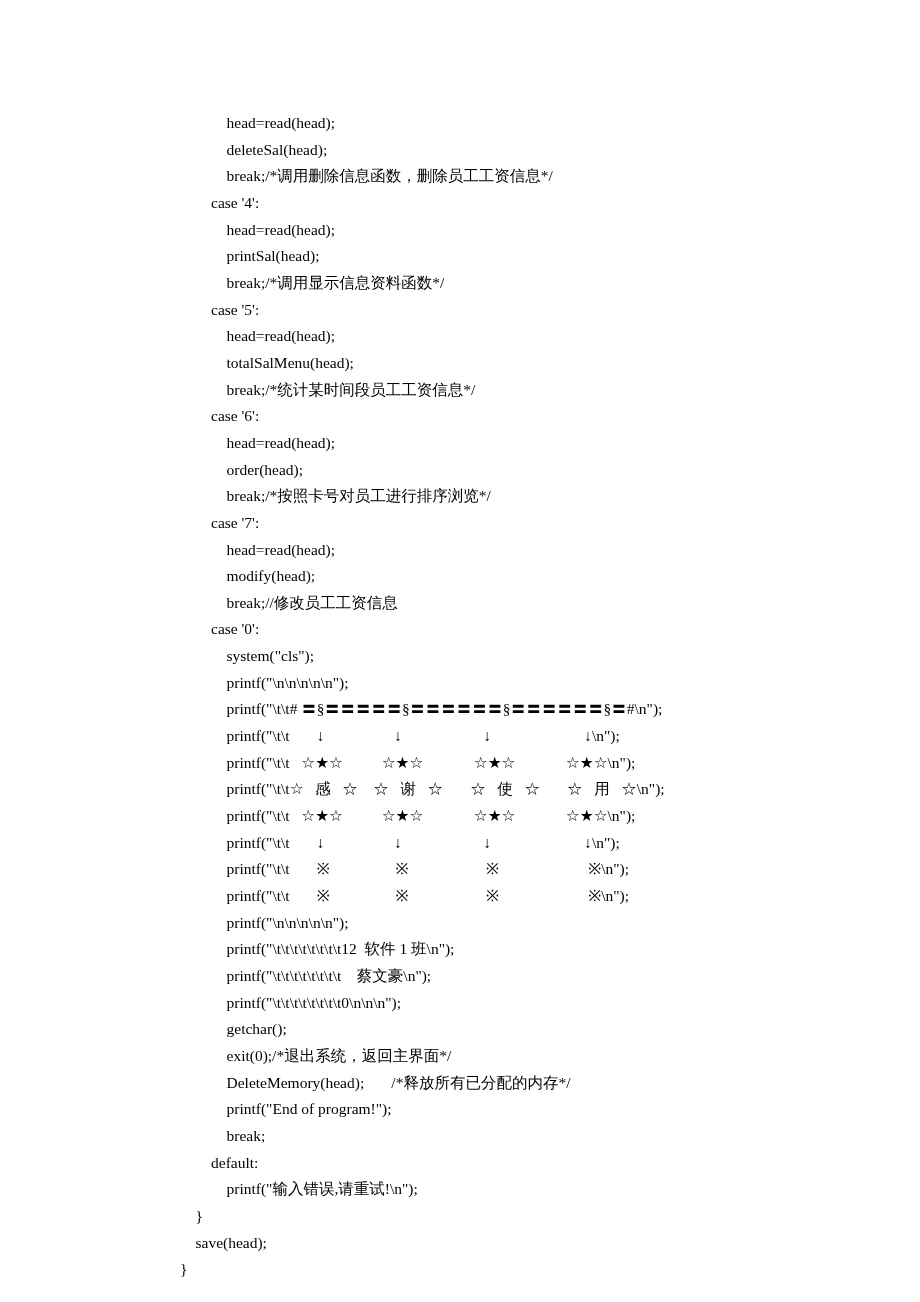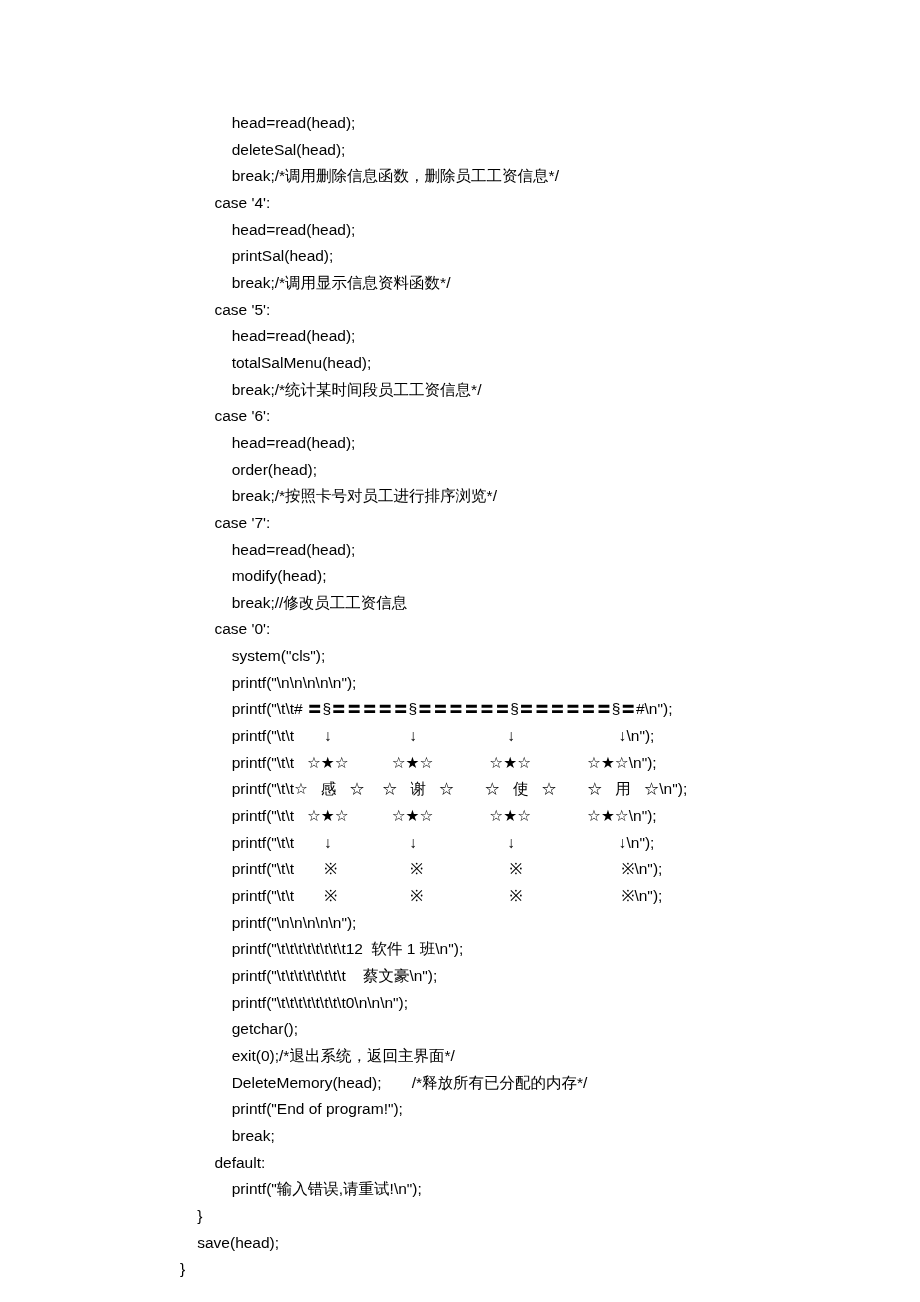--- a/index.html
+++ b/index.html
@@ -12,21 +12,21 @@
     line-height: 1.72;
   }
   .page {
     width: 920px;
     min-height: 1302px;
     padding: 110px 100px 100px 180px;
     box-sizing: border-box;
   }
   .code {
     white-space: pre;
-    font-family: Liberation Sans, sans-serif;
+    font-family: Liberation Serif, serif;
   }
 </style>
 </head>
 <body>
 
 <div class="page">
   <div class="code" id="code-container"><div>            head=read(head);</div><div>            deleteSal(head);</div><div>            break;/*调用删除信息函数，删除员工工资信息*/</div><div>        case '4':</div><div>            head=read(head);</div><div>            printSal(head);</div><div>            break;/*调用显示信息资料函数*/</div><div>        case '5':</div><div>            head=read(head);</div><div>            totalSalMenu(head);</div><div>            break;/*统计某时间段员工工资信息*/</div><div>        case '6':</div><div>            head=read(head);</div><div>            order(head);</div><div>            break;/*按照卡号对员工进行排序浏览*/</div><div>        case '7':</div><div>            head=read(head);</div><div>            modify(head);</div><div>            break;//修改员工工资信息</div><div>        case '0':</div><div>            system("cls");</div><div>            printf("\n\n\n\n\n");</div><div>            printf("\t\t# 〓§〓〓〓〓〓§〓〓〓〓〓〓§〓〓〓〓〓〓§〓#\n");</div><div>            printf("\t\t       ↓                  ↓                     ↓                        ↓\n");</div><div>            printf("\t\t   ☆★☆          ☆★☆             ☆★☆             ☆★☆\n");</div><div>            printf("\t\t☆   感   ☆    ☆   谢   ☆       ☆   使   ☆       ☆   用   ☆\n");</div><div>            printf("\t\t   ☆★☆          ☆★☆             ☆★☆             ☆★☆\n");</div><div>            printf("\t\t       ↓                  ↓                     ↓                        ↓\n");</div><div>            printf("\t\t       ※                 ※                    ※                       ※\n");</div><div>            printf("\t\t       ※                 ※                    ※                       ※\n");</div><div>            printf("\n\n\n\n\n");</div><div>            printf("\t\t\t\t\t\t\t\t12  软件 1 班\n");</div><div>            printf("\t\t\t\t\t\t\t\t    蔡文豪\n");</div><div>            printf("\t\t\t\t\t\t\t\t0\n\n\n");</div><div>            getchar();</div><div>            exit(0);/*退出系统，返回主界面*/</div><div>            DeleteMemory(head);       /*释放所有已分配的内存*/</div><div>            printf("End of program!");</div><div>            break;</div><div>        default:</div><div>            printf("输入错误,请重试!\n");</div><div>    }</div><div>    save(head);</div><div>}</div></div>
 </div>
 
 </body></html>

